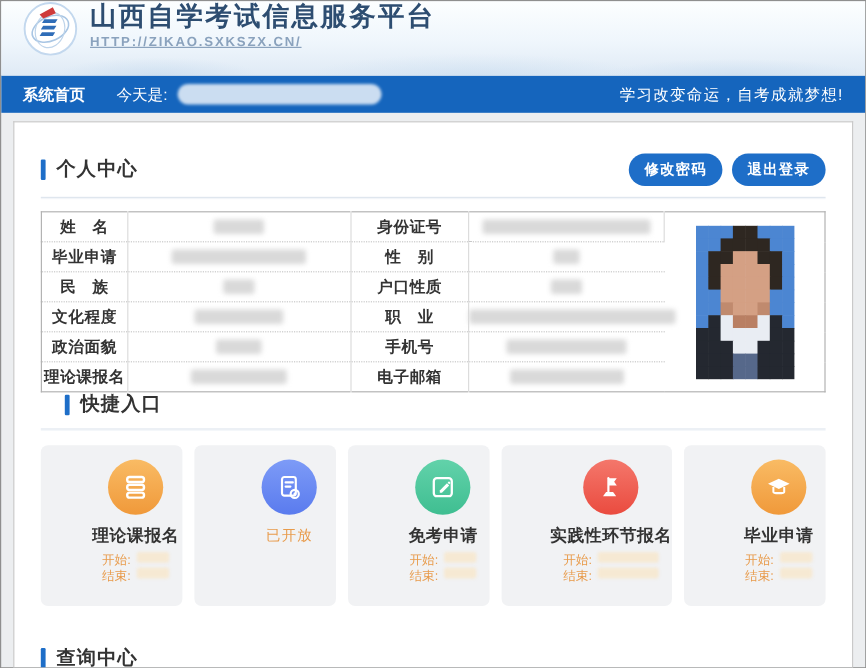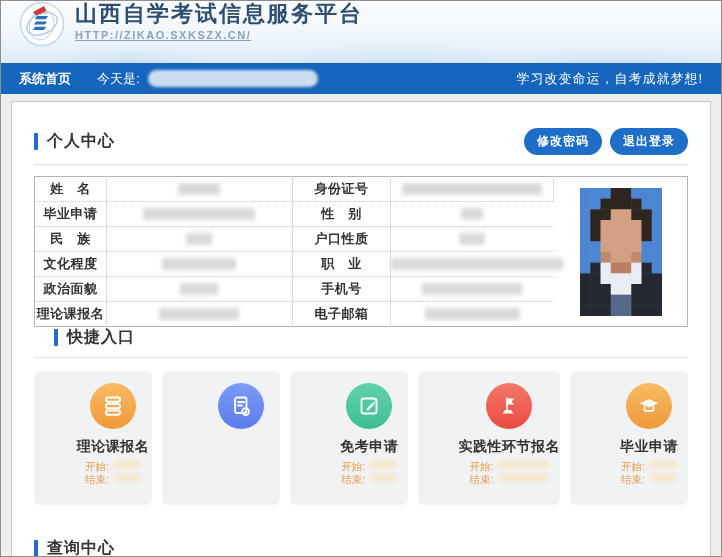--- a/index.html
+++ b/index.html
@@ -311,20 +311,21 @@
           <svg width="24" height="24" viewBox="0 0 24 24">
               <g fill="none" stroke="#fff" stroke-width="1.8" stroke-linecap="round">
                 <rect x="6" y="3.5" width="11.5" height="15.5" rx="2"></rect>
                 <line x1="9" y1="8" x2="15" y2="8"></line>
                 <line x1="9" y1="11.5" x2="13" y2="11.5"></line>
               </g>
               <circle cx="16.6" cy="17.6" r="3.4" fill="none" stroke="#fff" stroke-width="1.8"></circle>
               <circle cx="16.6" cy="17.6" r="1.1" fill="#fff"></circle>
             </svg>
         </div>
+        <div class="qopen">已开放</div>
       </div>
 
       <div class="qcard">
         <div class="qicon green">
           <svg width="24" height="24" viewBox="0 0 24 24">
               <rect x="4.5" y="4.5" width="15" height="15" rx="2.5" fill="none" stroke="#fff" stroke-width="1.9"></rect>
               <path d="M9.5 14.8l6-6 1.8 1.8-6 6H9.5z" fill="#fff"></path>
               <path d="M16.6 7.7l1.3 1.3" stroke="#fff" stroke-width="1.6"></path>
             </svg>
         </div>

